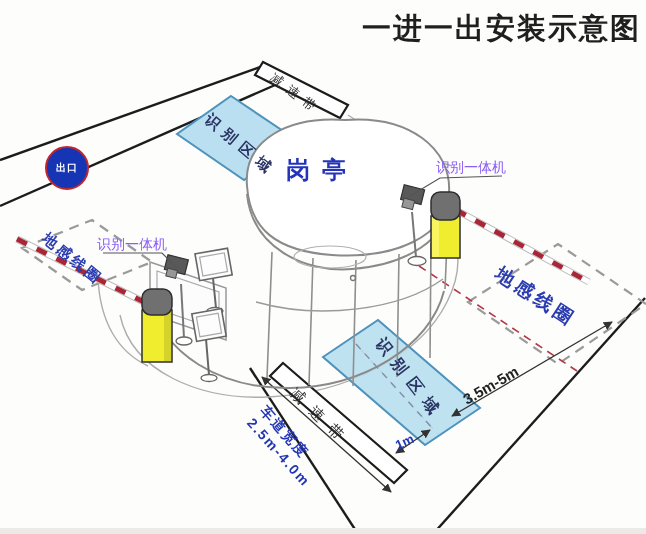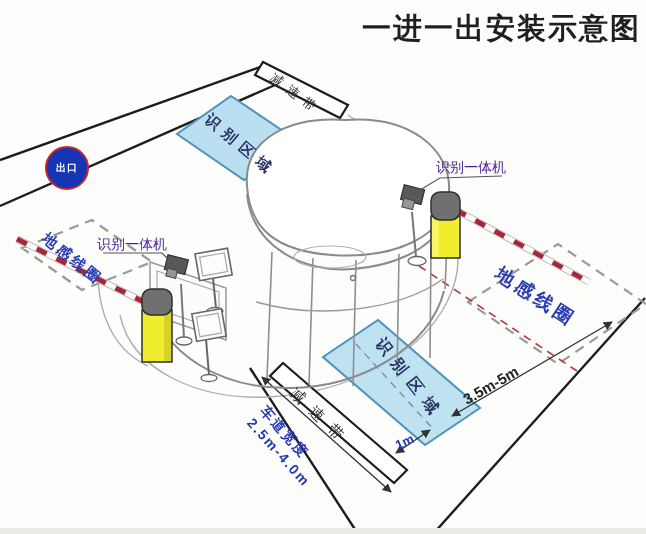--- a/index.html
+++ b/index.html
@@ -13,21 +13,21 @@
          letter-spacing:1px;}
   .badge-exit{left:9px;top:146px;width:40px;height:40px;font-size:10px;margin-left:36px;}
   .badge-entr{left:324px;top:486px;width:42px;height:42px;font-size:16px;}
   .booth-lbl{left:286px;top:154px;font-size:24px;font-weight:bold;color:#2533b8;letter-spacing:12px;}
   .area-lbl{color:#2a3464;font-weight:600;}
   .area-top{left:213px;top:110px;font-size:15px;letter-spacing:7px;transform:rotate(40deg);}
   .area-bot{left:387px;top:334px;font-size:16px;letter-spacing:9px;transform:rotate(52deg);}
   .loop-lbl{color:#2b3cb0;font-weight:bold;}
   .loop-left{left:50px;top:229px;font-size:15px;letter-spacing:3px;transform:rotate(39deg);}
   .loop-right{left:504px;top:261px;font-size:19px;letter-spacing:4px;transform:rotate(33deg);}
-  .reader-lbl{font-size:14px;color:#4c1d95;text-align:center;}
+  .reader-lbl{font-size:14px;color:#8b5cf6;text-align:center;}
   .reader-left{left:97px;top:236px;}
   .reader-right{left:436px;top:159px;}
   .bump-lbl{color:#2b2b2b;}
   .bump-top{left:277px;top:69px;font-size:13px;letter-spacing:7px;transform:rotate(37deg);}
   .bump-bot{left:299px;top:384px;font-size:15px;letter-spacing:11px;transform:rotate(44deg);}
   .dim-35{left:460px;top:393px;font-size:15px;font-weight:bold;color:#222;transform:rotate(-30deg);}
   .dim-1m{left:393px;top:439px;font-size:13px;font-weight:bold;color:#2336b6;transform:rotate(-25deg);}
   .lanew{left:270px;top:402px;font-size:14px;font-weight:bold;color:#2336b6;letter-spacing:2px;
          transform:rotate(48deg);line-height:1.3;}
 </style>
@@ -167,20 +167,21 @@
 
   <rect x="0" y="528" width="646" height="6" fill="#eceae6"></rect>
 </svg>
 
 <div class="lbl title" style="left:362px;top:9px;">一进一出安装示意图</div>
 
 <div class="badge badge-exit">
   <span>出口</span>
 </div>
 
+<div class="lbl booth-lbl">岗亭</div>
 
 <div class="lbl area-lbl area-top">识别区域</div>
 <div class="lbl area-lbl area-bot">识别区域</div>
 
 <div class="lbl loop-lbl loop-left">地感线圈</div>
 <div class="lbl loop-lbl loop-right">地感线圈</div>
 
 <div class="lbl reader-lbl reader-left">识别一体机</div>
 <div class="lbl reader-lbl reader-right">识别一体机</div>
 

